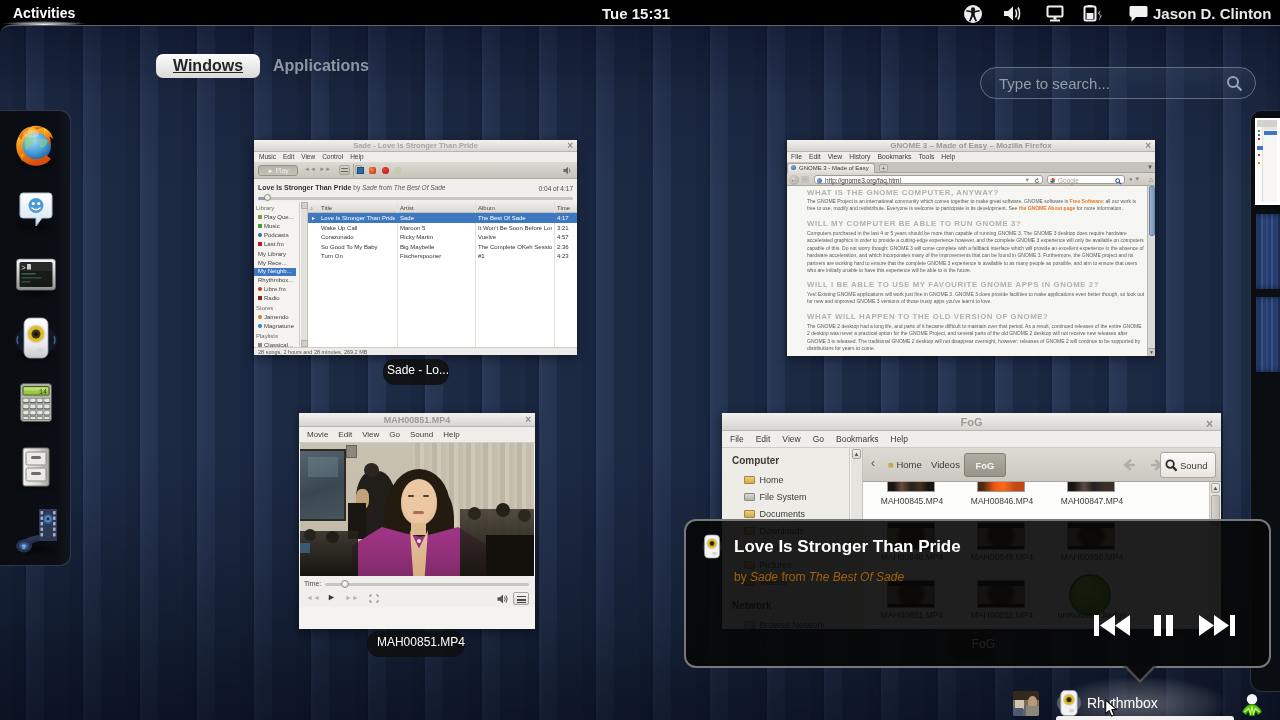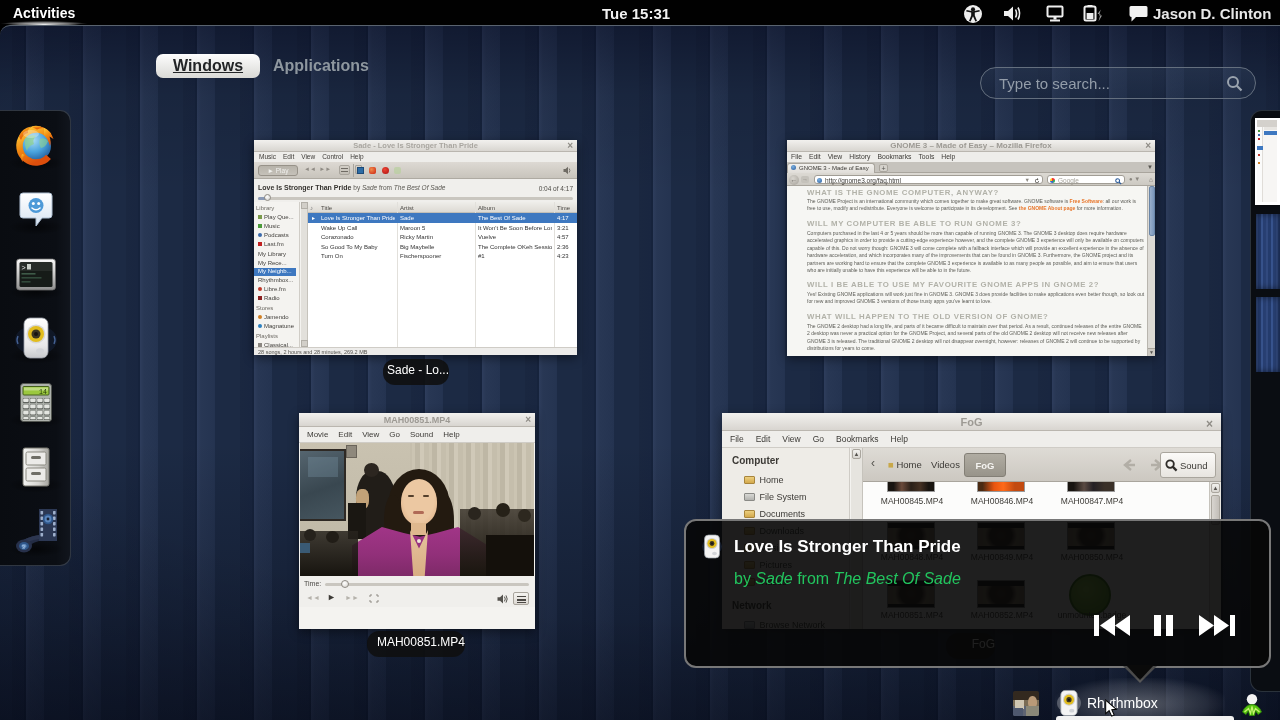--- a/index.html
+++ b/index.html
@@ -62,21 +62,21 @@
 .wlabel { position:absolute; box-sizing:border-box; background:rgba(15,15,15,0.88); border-radius:12px; color:#fff; font-size:12px; padding:4px 0 8px 0; text-align:right; white-space:nowrap; }
 
 
 #notif { position:absolute; left:684px; top:519px; width:587px; height:149px; background:rgba(7,7,7,0.9);
   border:2px solid #787878; border-radius:12px; }
 #notifptr { position:absolute; left:1123px; top:666px; width:0; height:0;
   border-left:17px solid transparent; border-right:17px solid transparent; border-top:17px solid #4a4a4a; }
 #notifptr2 { position:absolute; left:1126px; top:665px; width:0; height:0;
   border-left:14px solid transparent; border-right:14px solid transparent; border-top:15px solid #0a0a0a; }
 #ntitle { position:absolute; left:734px; top:537px; font-size:17px; font-weight:bold; color:#fff; }
-#nsub { position:absolute; left:734px; top:570px; font-size:16px; color:#22c55e; }
+#nsub { position:absolute; left:734px; top:570px; font-size:12px; color:#a16207; }
 .pbtn { position:absolute; top:614px; }
 
 .rbi { position:absolute; width:4px; height:4px; display:block; }
 .fico { display:inline-block; width:11px; height:8px; background:linear-gradient(#eccf7e,#d4a94c); border:1px solid #a8853c; border-radius:1px; vertical-align:-1px; margin-right:2px; }
 .film { width:48px; height:28px; border:1px solid #888;
   background:
     linear-gradient(180deg, #111 0 5px, rgba(0,0,0,0) 5px 23px, #111 23px 28px),
     radial-gradient(circle at 50% 48%, #3a2c20 0%, #2a2018 40%, rgba(0,0,0,0) 60%),
     linear-gradient(90deg, #8a7a62 0%, #a4947c 50%, #8a7a62 100%); }
 

